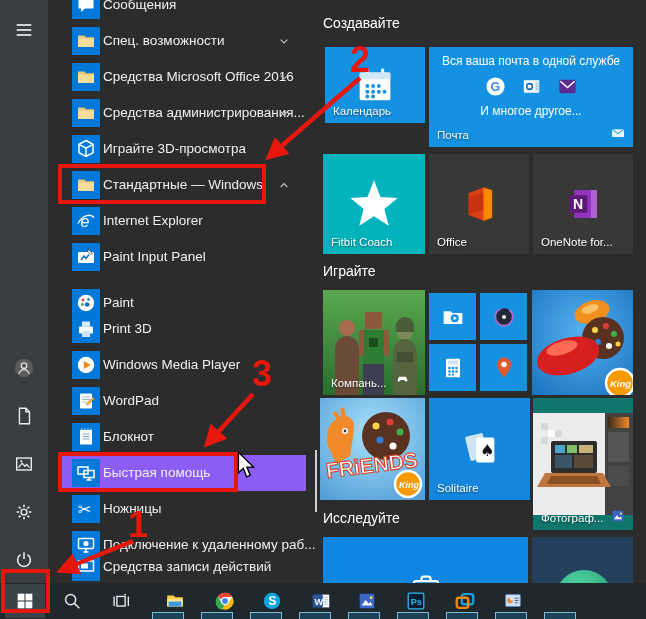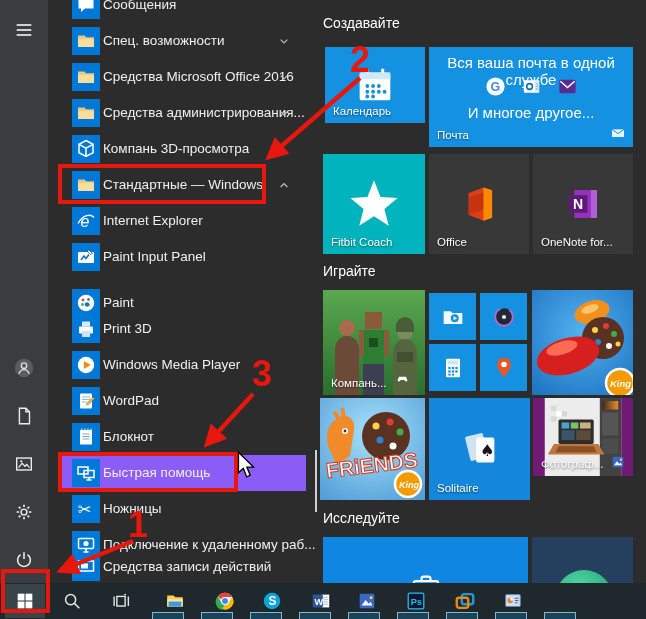--- a/index.html
+++ b/index.html
@@ -19,21 +19,21 @@
   .app-ic svg{width:24px;height:24px;}
   .app-lbl{position:absolute;left:43px;top:0;line-height:36px;font-size:13.5px;color:#f0f0f0;white-space:nowrap;}
   .chev{position:absolute;right:14px;top:10px;width:16px;height:16px;}
   
   .sec-head{position:absolute;font-size:14px;color:#fff;z-index:1;}
   .tile{position:absolute;z-index:1;overflow:hidden;display:flex;align-items:center;justify-content:center;}
   .tile .art{position:absolute;left:0;top:0;width:100%;height:100%;}
   .tlabel{position:absolute;left:8px;bottom:6px;font-size:11.5px;color:#fff;z-index:2;
     text-shadow:0 1px 2px rgba(0,0,0,.55);white-space:nowrap;}
   .tcorner{position:absolute;right:7px;bottom:6px;width:16px;height:16px;z-index:2;}
-  .mail-title,.mail-more{position:absolute;left:0;width:100%;text-align:center;color:#fff;font-size:15px;}
+  .mail-title,.mail-more{position:absolute;left:0;width:100%;text-align:center;color:#fff;font-size:12px;}
   .mail-title{top:7px;}
   .mail-more{top:57px;}
   .mail-icons{position:absolute;left:0;top:28px;width:100%;display:flex;justify-content:center;gap:13px;}
   .mail-icons svg{width:23px;height:23px;}
   .scroll-thumb{position:absolute;left:315px;top:450px;width:2px;height:62px;background:#cfcfcf;z-index:2;}
   
   .taskbar{position:absolute;left:0;top:583px;width:646px;height:36px;background:#1f282d;z-index:5;}
   .tb-btn{position:absolute;top:1px;width:40px;height:34px;display:flex;align-items:center;justify-content:center;}
   .tb-btn svg{width:22px;height:22px;}
   .tb-btn.start{background:#39434a;}
@@ -136,21 +136,21 @@
       </div>
       <div class="app-row" style="top: 131px;">
         <span class="app-ic">
           <svg width="24" height="24" viewBox="0 0 24 24">
             <g fill="none" stroke="#fff" stroke-width="1.5">
               <path d="M12 3.5l7 3.8v8.4l-7 3.8-7-3.8V7.3z"></path>
               <path d="M5 7.3l7 3.9 7-3.9M12 11.2v8.3"></path>
             </g>
           </svg>
         </span>
-        <span class="app-lbl">Компань 3D-просмотра</span>
+        <span class="app-lbl">Играйте 3D-просмотра</span>
       </div>
       <div class="app-row" style="top: 167px;">
         <span class="app-ic">
           <svg width="24" height="24" viewBox="0 0 24 24">
             <path d="M4 6.5h6.5l1.5 1.8h8V18H4z" fill="#e8c87e"></path>
             <path d="M4 9.8h16V18H4z" fill="#f7dd9c"></path>
           </svg>
         </span>
         <span class="app-lbl">Стандартные — Windows</span>
         <span class="chev"><svg width="16" height="16" viewBox="0 0 24 24">
@@ -459,21 +459,21 @@
         </svg>
       </div>
       <div class="tile" style="left: 429px; top: 398px; width: 101px; height: 102px; background: rgb(20, 135, 221);">
         <svg width="46" height="46" viewBox="0 0 24 24">
           <rect x="5.5" y="4.5" width="9.5" height="13" rx="1" fill="#cfe3f2" transform="rotate(-14 10 11)"></rect>
           <rect x="10" y="6" width="9.5" height="13" rx="1" fill="#fff"></rect>
           <text x="12" y="15.5" font-size="8.5" fill="#15151f" font-family="DejaVu Sans">♠</text>
         </svg>
         <span class="tlabel">Solitaire</span>
       </div>
-      <div class="tile" style="left: 533px; top: 398px; width: 100px; height: 78px; background: #701a75;">
+      <div class="tile" style="left: 533px; top: 398px; width: 100px; height: 132px; background: #0f766e;">
         <svg class="art" viewBox="0 0 100 102">
           <defs>
             <linearGradient id="org" x1="0" y1="0" x2="1" y2="0">
               <stop offset="0" stop-color="#3a2a1a"></stop>
               <stop offset="1" stop-color="#f08a2a"></stop>
             </linearGradient>
           </defs>
           <rect width="100" height="102" fill="#ececec"></rect>
           <g fill="#d8d8d8">
             <rect x="8" y="10" width="7" height="7"></rect>

